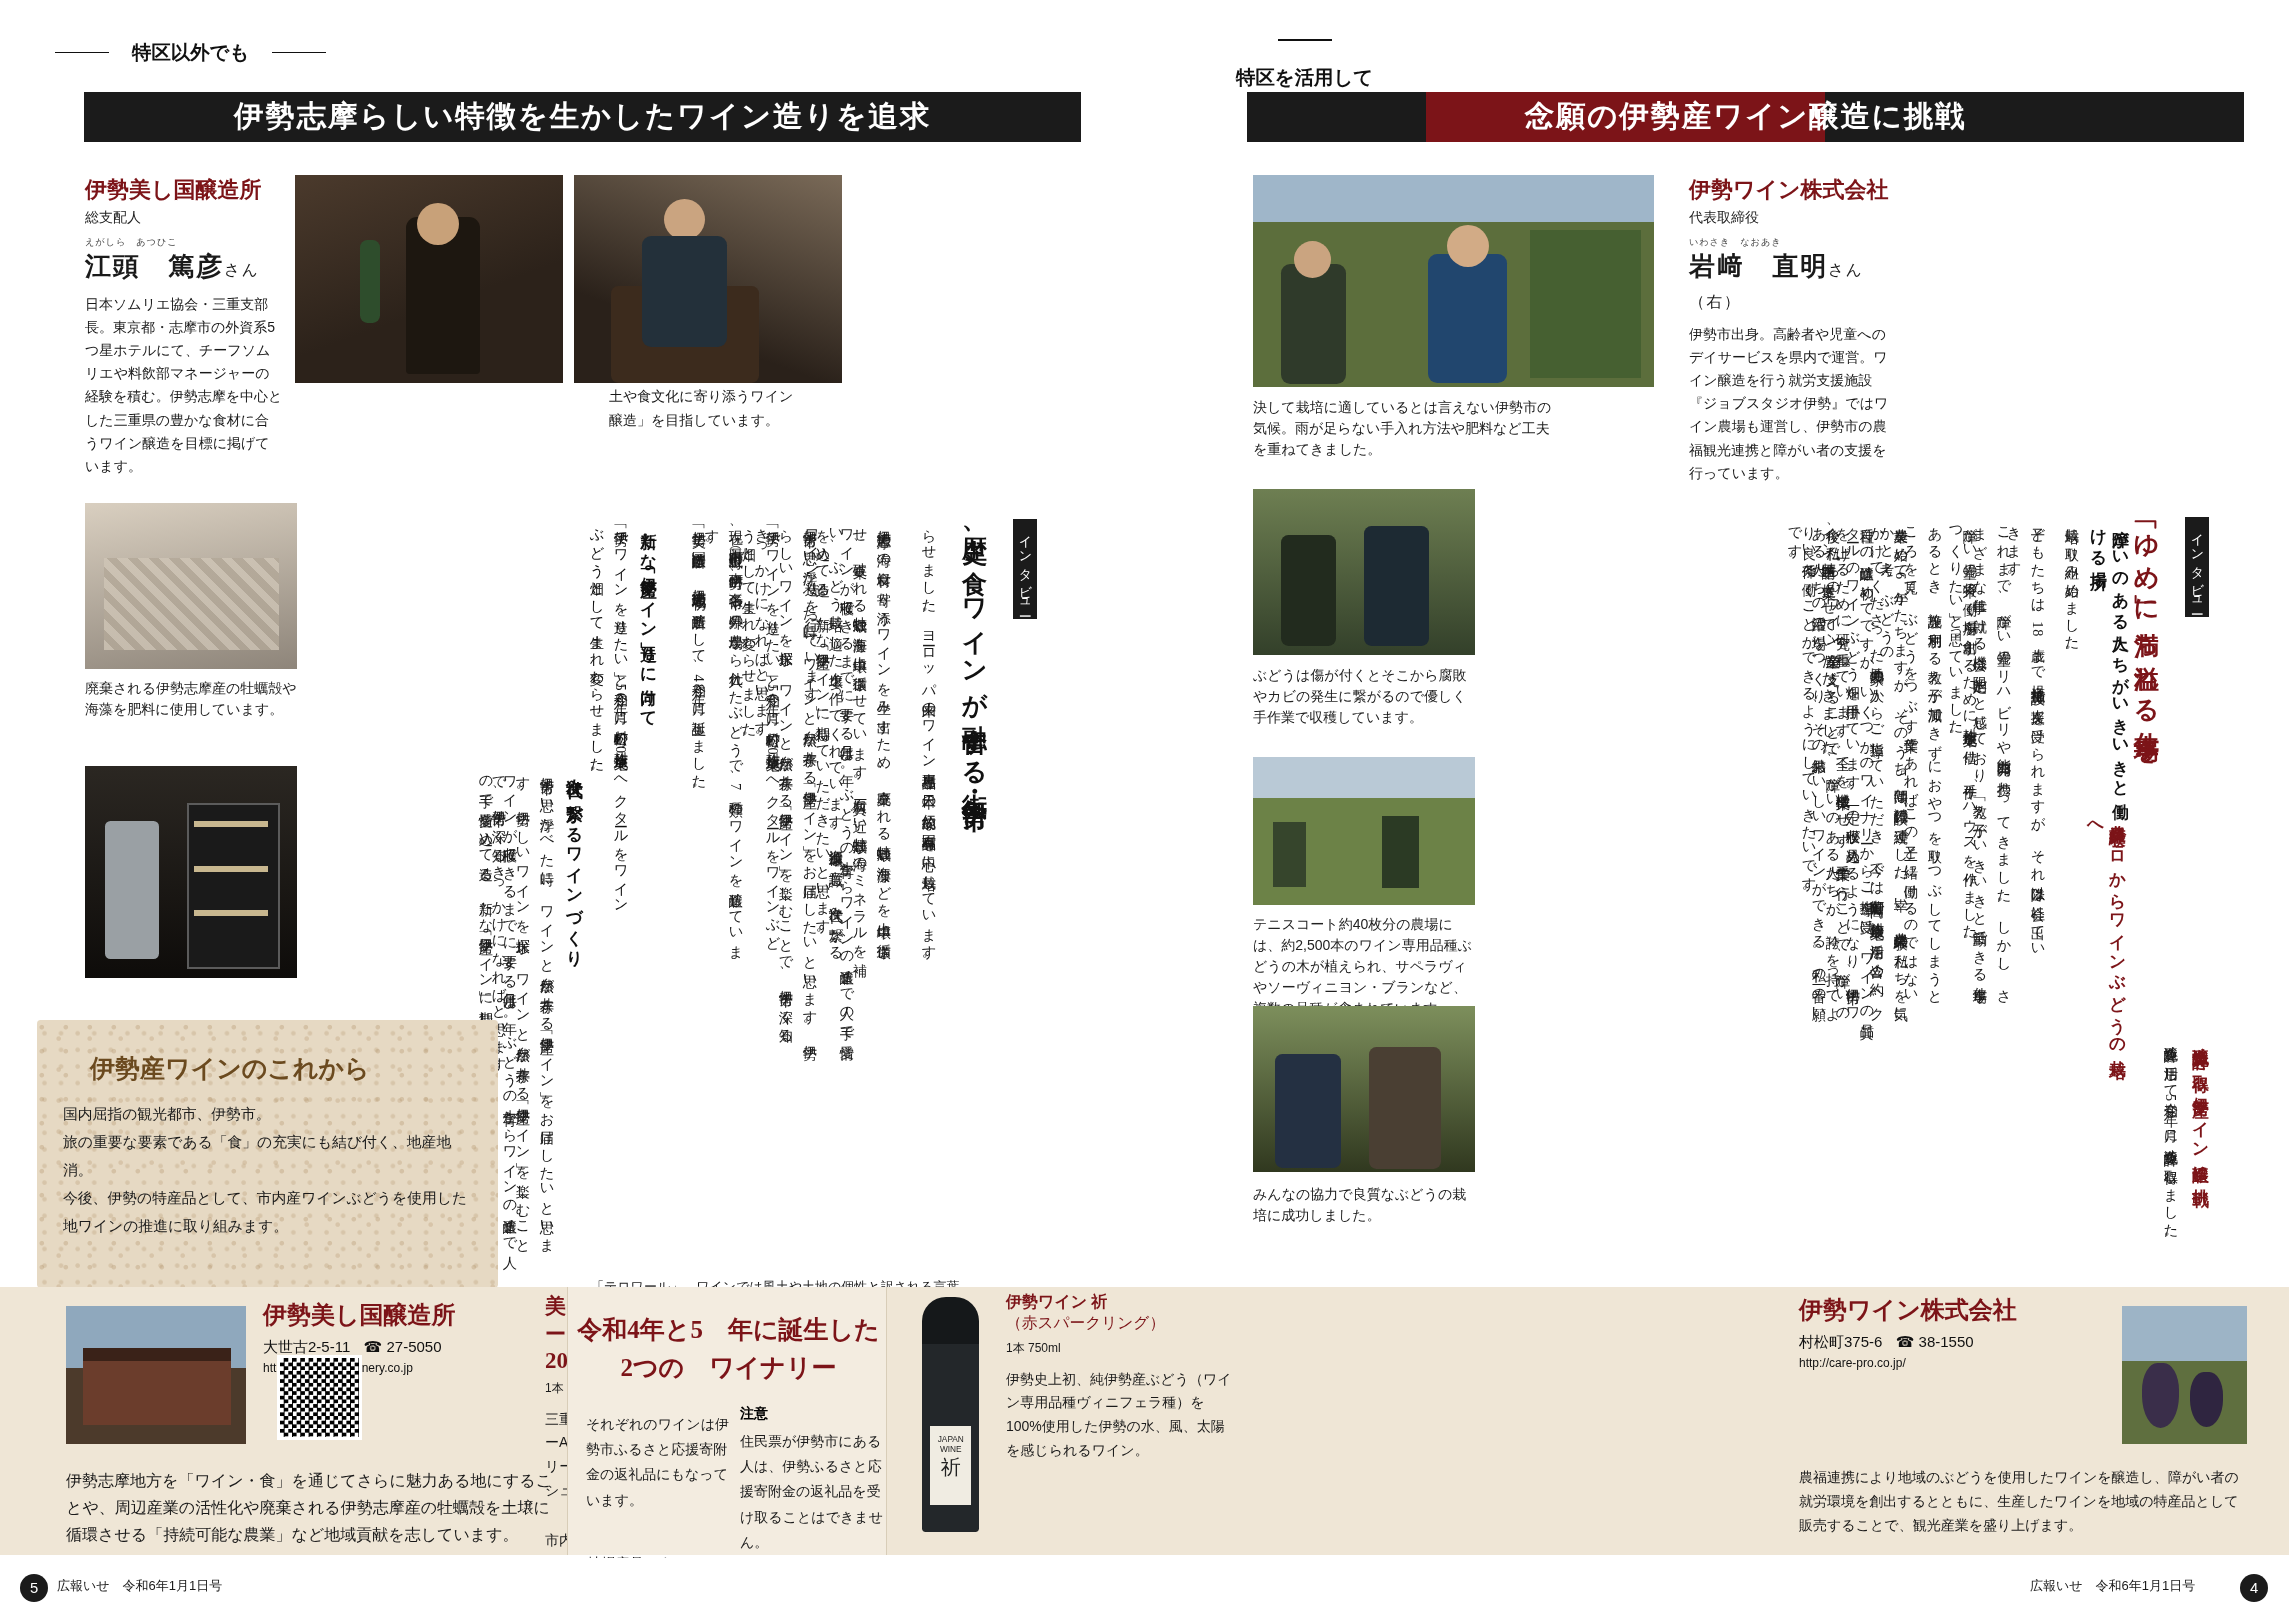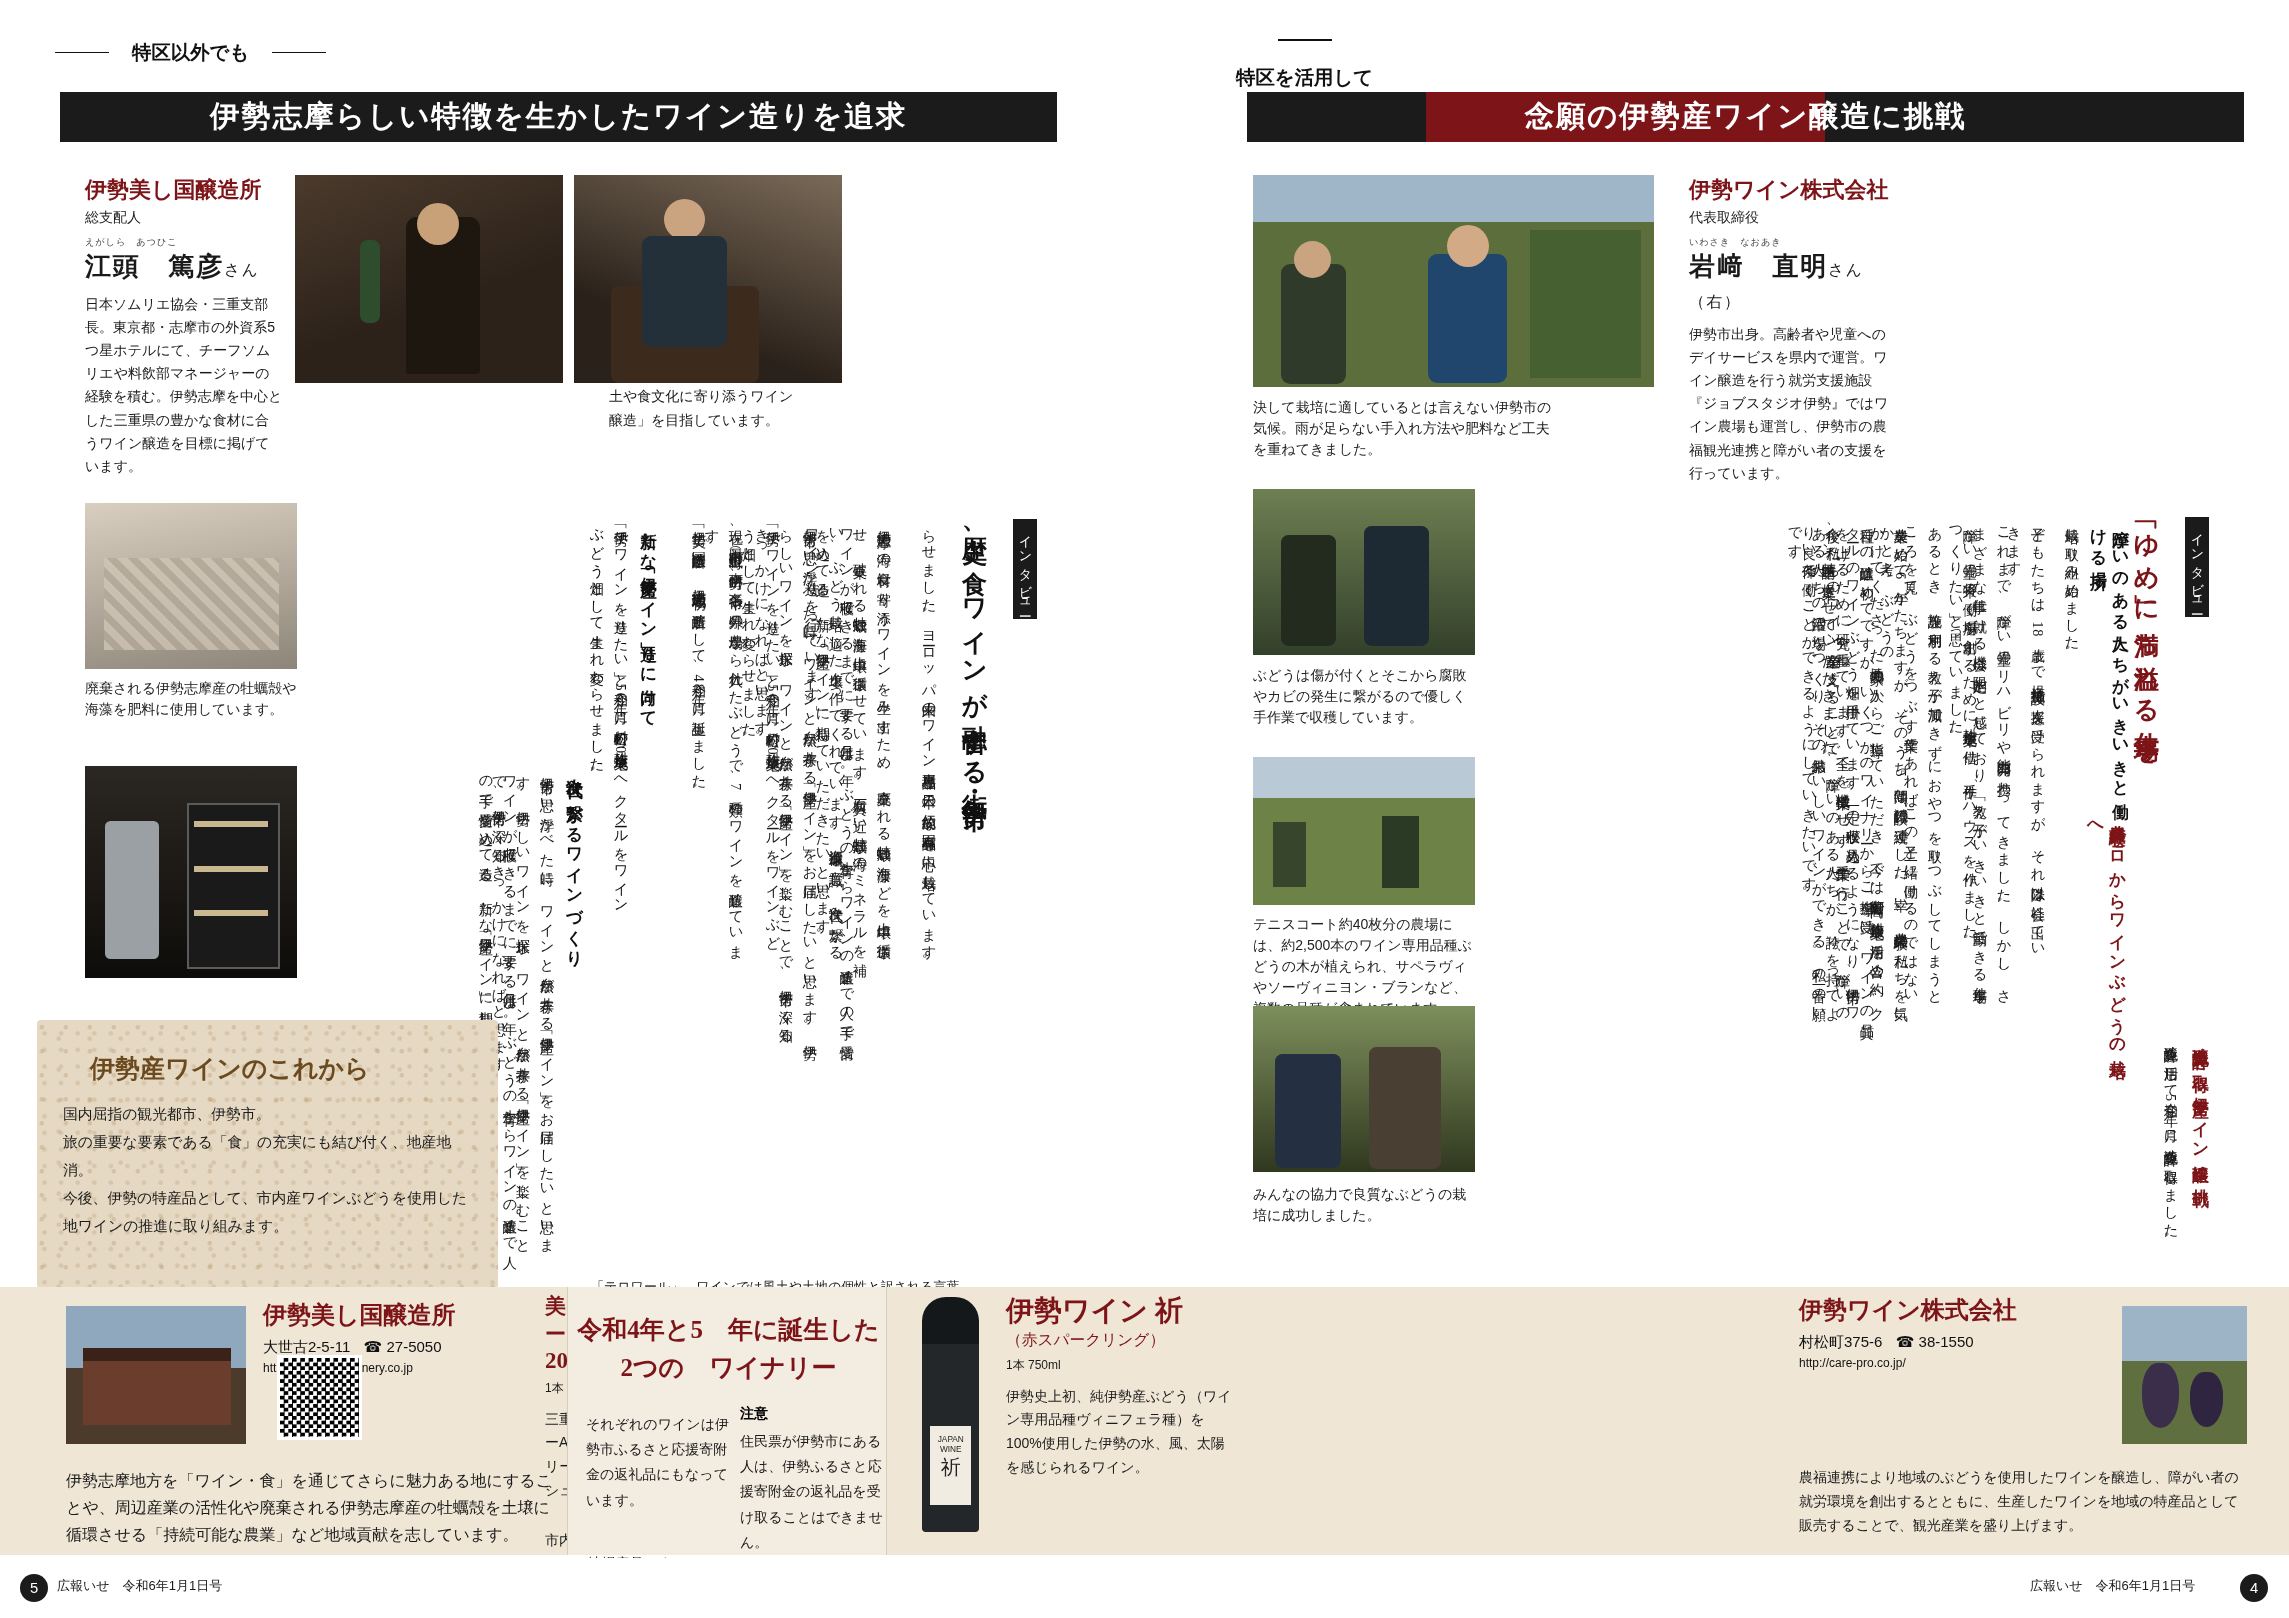--- a/index.html
+++ b/index.html
@@ -107,21 +107,21 @@
 <div class="page">
 
   <div class="abs" style="left:0;top:0;width:1144px;height:1619px;">
 
     <div class="abs kicker" style="left:55px;top:39px;">
       <span class="rule"></span>
       <span>特区以外でも</span>
       <span class="rule"></span>
     </div>
 
-    <div class="abs banner" style="left:60px;top:92px;width:997px;">
+    <div class="abs banner" style="left:84px;top:92px;width:997px;">
       <span>伊勢志摩らしい特徴を生かしたワイン造りを追求</span>
     </div>
 
     <div class="abs" style="left:85px;top:175px;width:198px;">
       <div class="org">伊勢美し国醸造所</div>
       <div class="role" style="margin-top:3.7px;">総支配人</div>
       <div class="ruby" style="margin-top:9.2px;">えがしら　あつひこ</div>
       <div class="pname">
         <span>江頭　篤彦</span><span class="sfx">さん</span>
       </div>
@@ -319,21 +319,21 @@
     </div>
     <div class="abs" style="left:-404px;top:1429px;width:148px;font-size:14px;line-height:1.8;font-family:'Liberation Sans',sans-serif;">住民票が伊勢市にある人は、伊勢ふるさと応援寄附金の返礼品を受け取ることはできません。</div>
 
     <div class="photo" style="left:-222px;top:1297px;width:57px;height:235px;background:linear-gradient(180deg,#15181a 0 20%,#23272a 20% 100%);border-radius:24px 24px 3.7px 3.7px;">
       <div class="abs" style="left:8.3px;top:129px;width:41px;height:79px;background:#f0ece2;"></div>
       <div class="abs" style="left:8.3px;top:137px;width:41px;text-align:center;font-size:8.3px;color:#222;font-family:'Liberation Sans',sans-serif;">JAPAN WINE</div>
       <div class="abs" style="left:8.3px;top:157px;width:41px;text-align:center;font-size:20px;color:#222;">祈</div>
     </div>
 
     <div class="abs" style="left:-138px;top:1292px;width:226px;">
-      <div style="font-size:28px;font-weight:bold;color:#7c1418;">伊勢ワイン 祈</div>
+      <div style="font-size:16px;font-weight:bold;color:#7c1418;">伊勢ワイン 祈</div>
       <div style="font-size:15.7px;color:#7c1418;">（赤スパークリング）</div>
       <div class="sm" style="margin-top:5.5px;font-family:'Liberation Sans',sans-serif;">1本 750ml</div>
       <div style="margin-top:11px;font-size:14px;line-height:1.7;font-family:'Liberation Sans',sans-serif;">伊勢史上初、純伊勢産ぶどう（ワイン専用品種ヴィニフェラ種）を100%使用した伊勢の水、風、太陽を感じられるワイン。</div>
     </div>
 
     <div class="abs" style="left:655px;top:1294px;width:295px;">
       <div style="font-size:24px;font-weight:bold;color:#7c1418;">伊勢ワイン株式会社</div>
       <div class="wmark" style="margin-top:7.4px;">
         <span>村松町375-6</span>
         <span style="margin-left:9.2px;">☎</span>

